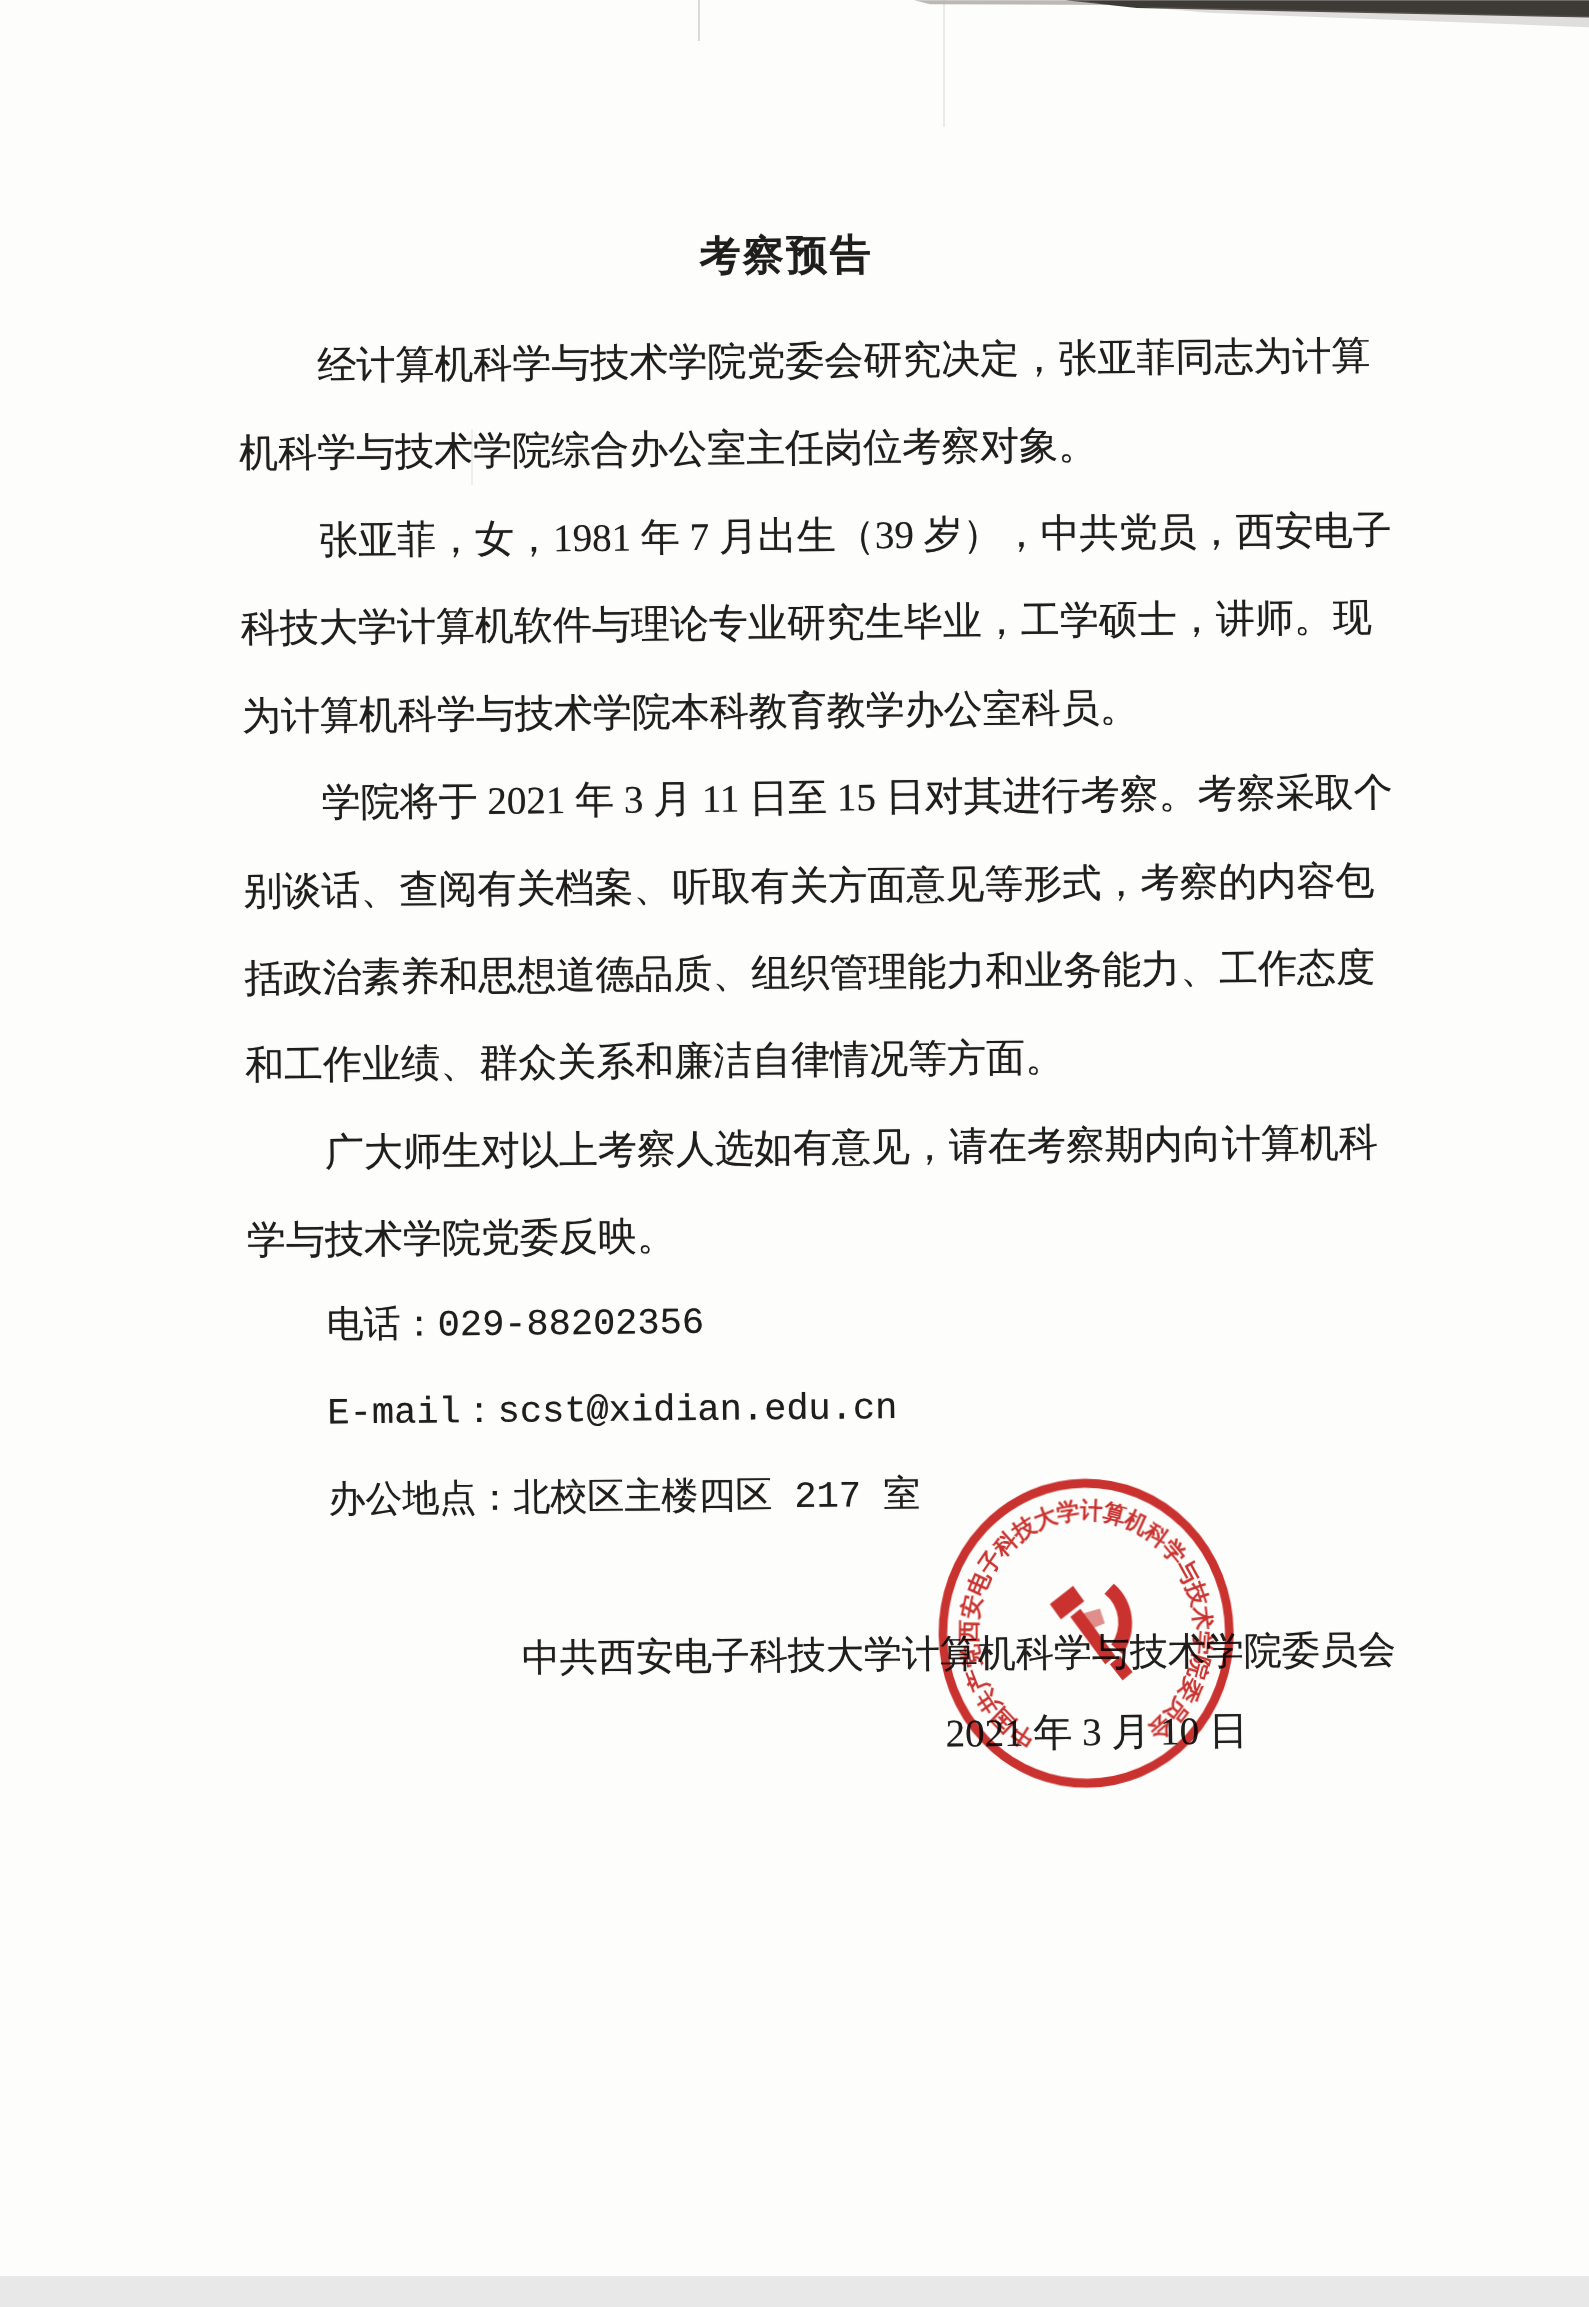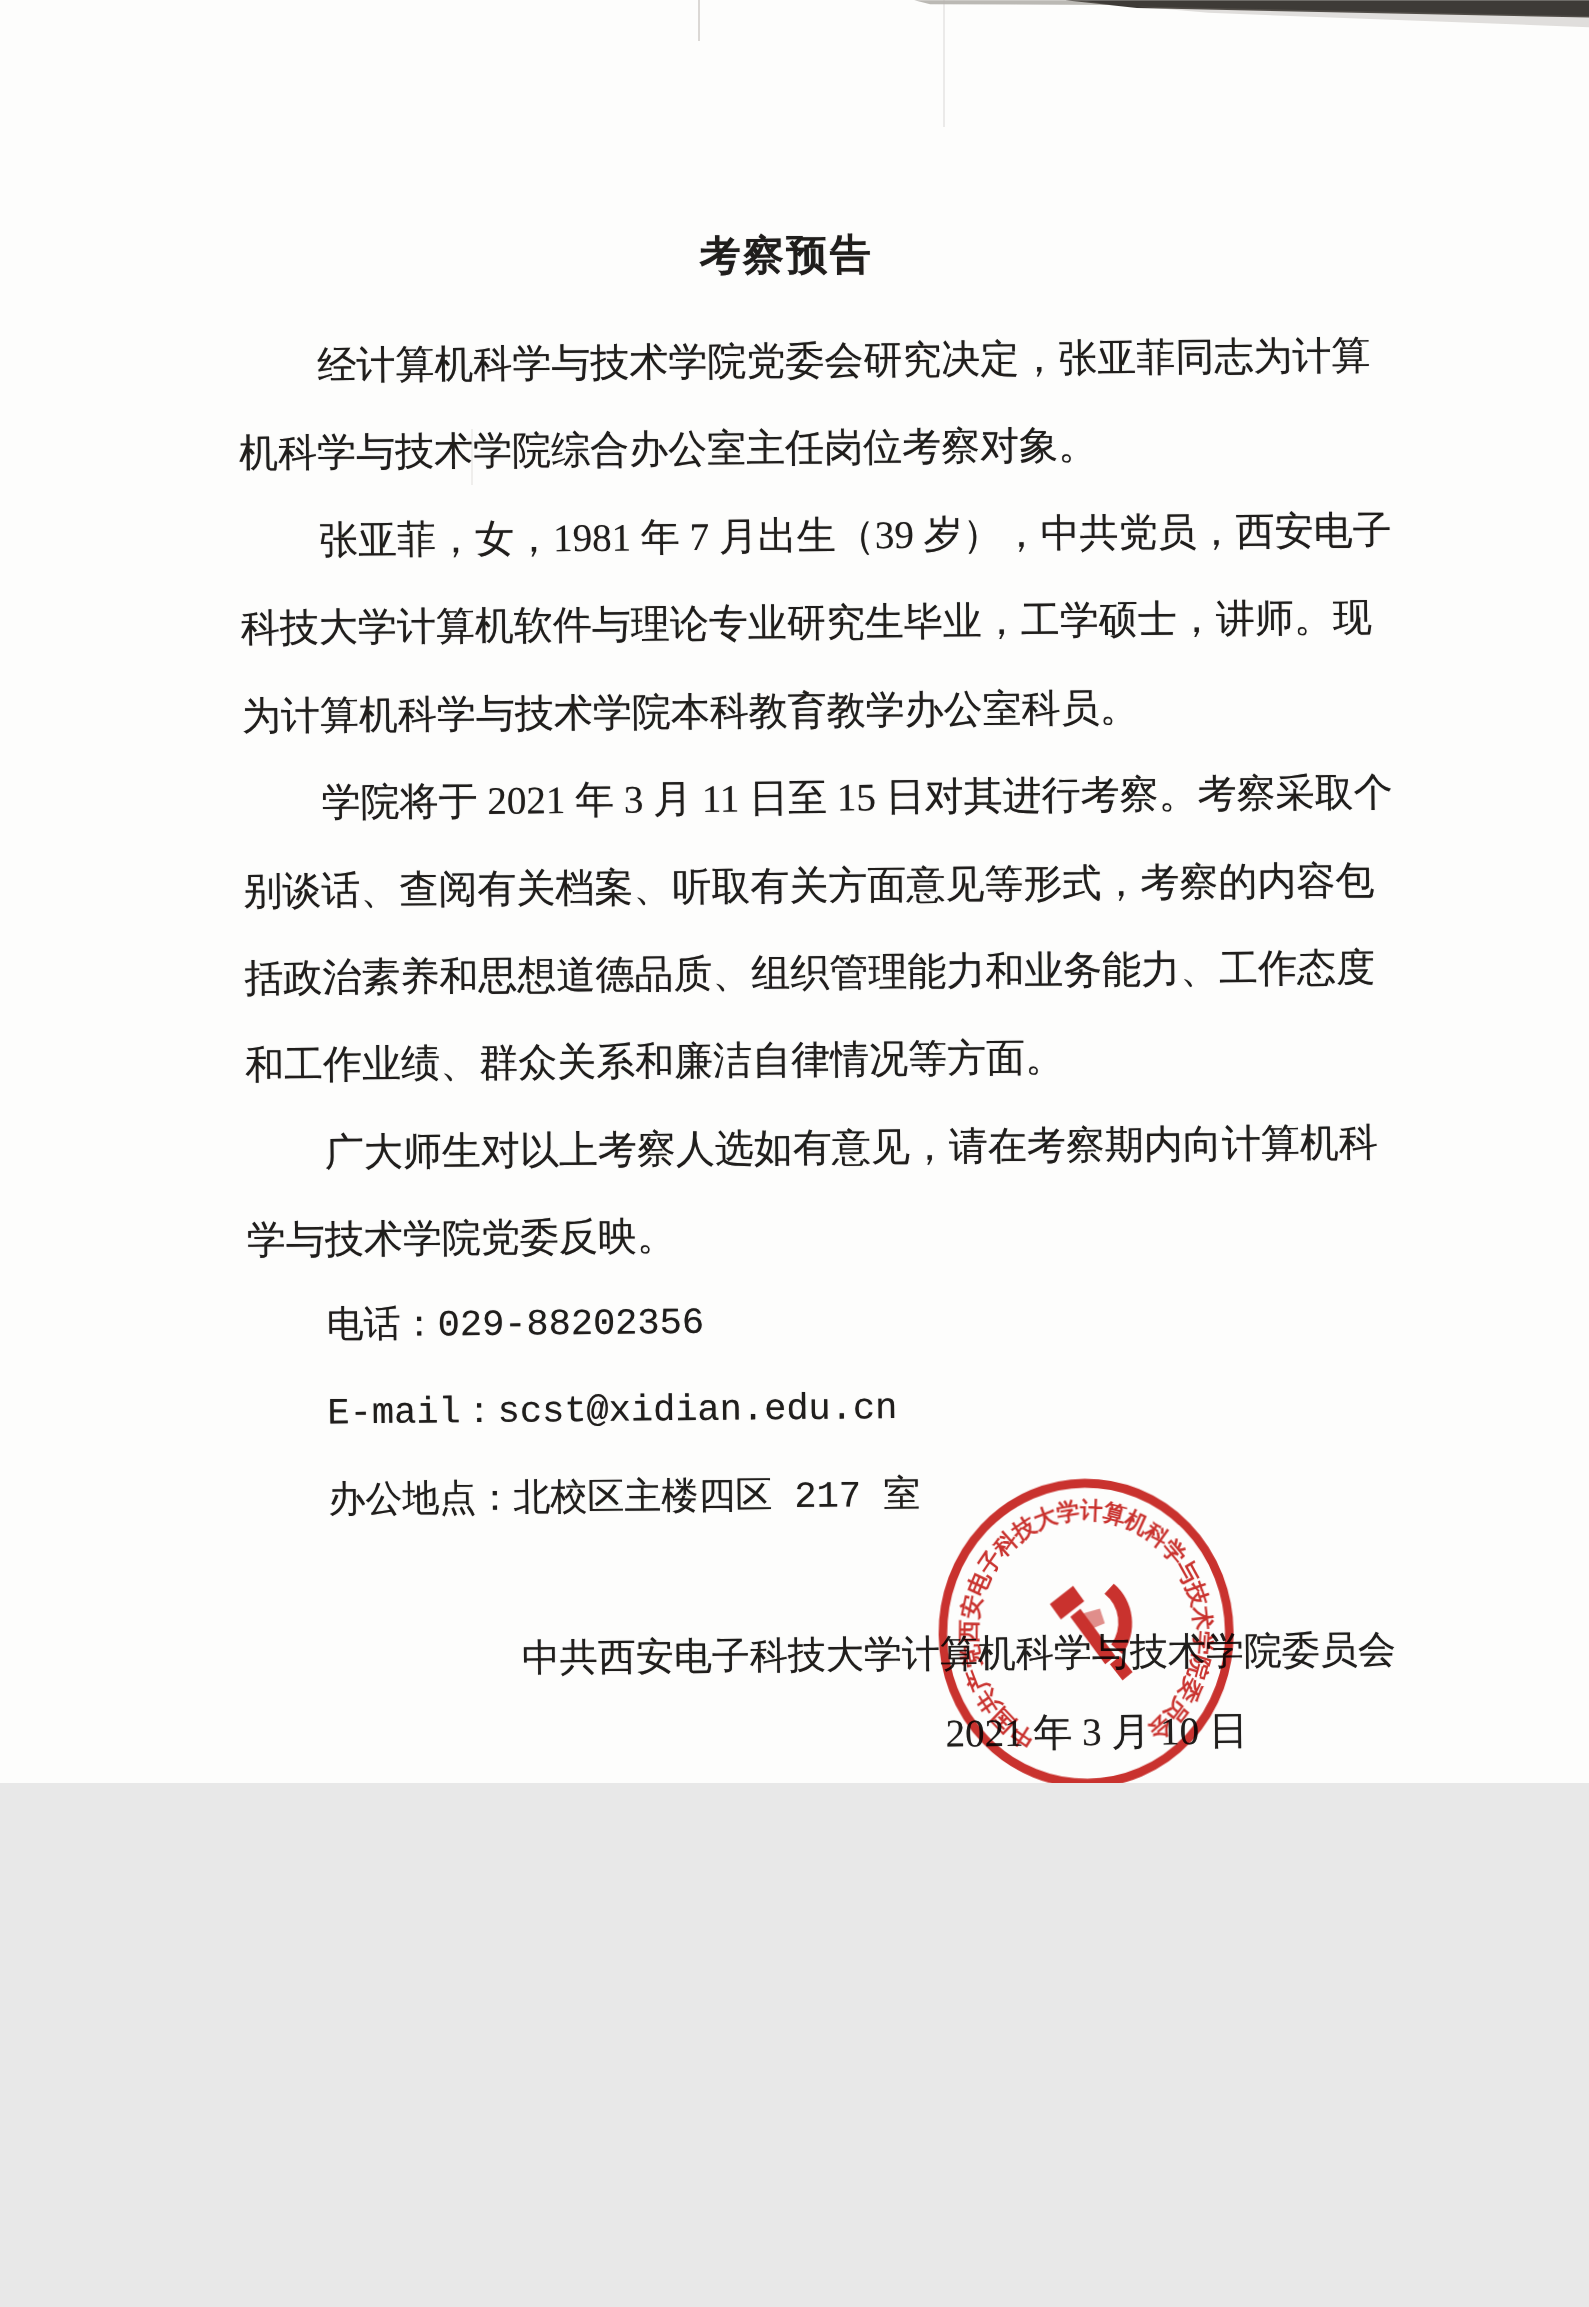--- a/index.html
+++ b/index.html
@@ -1,18 +1,18 @@
 <!DOCTYPE html>
 <html style="--ink: #201e1c; --stamp-red: #c5221e; --paper: #fdfdfc;font-size:12.7px"><head>
 <meta charset="utf-8">
 <style>
   html,body{margin:0;padding:0;background:#e8e8e8;}
   #page{
     position:relative;
-    width:1590px;height:1783px;
+    width:1590px;height:2276px;
     background:var(--paper,#fdfdfc);
     overflow:hidden;
     font-family:"Liberation Serif","DejaVu Serif",serif;
     color:var(--ink,#201e1c);
   }
   
   .streak{position:absolute;background:#b9b4ae;pointer-events:none;}
   #scan-edge{position:absolute;top:0;left:0;width:1590px;height:48px;pointer-events:none;}
   
   #content{

